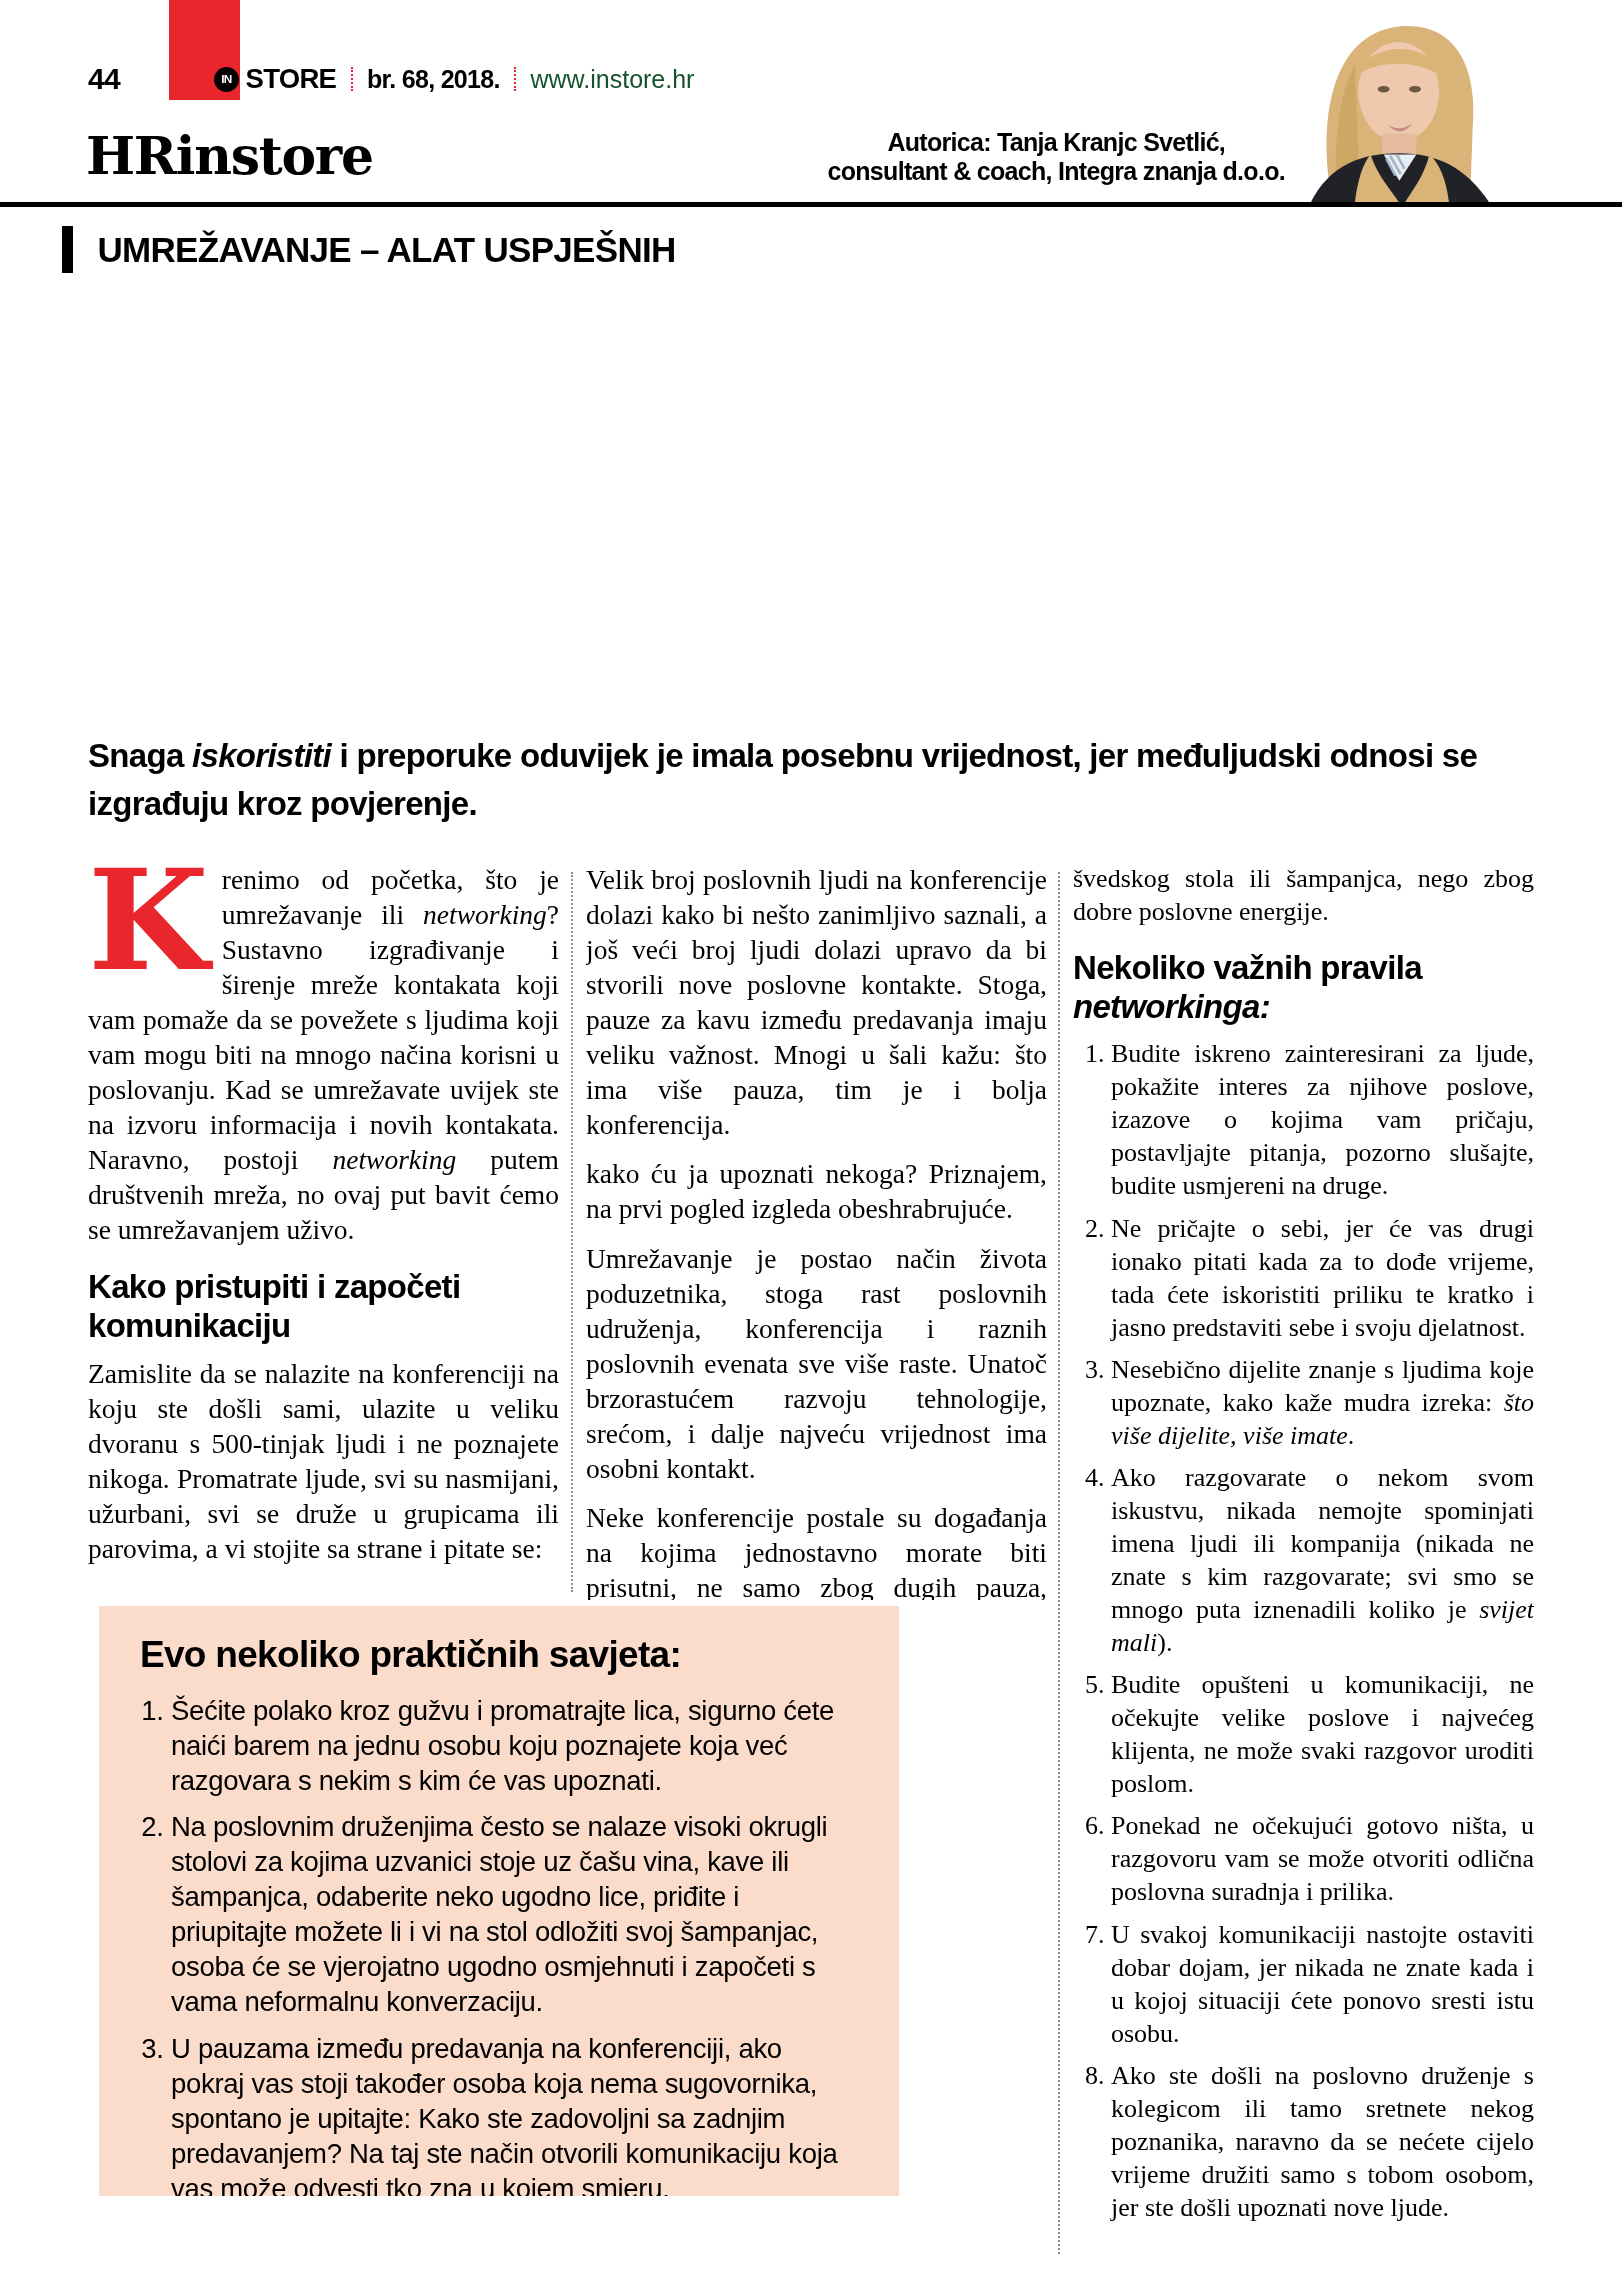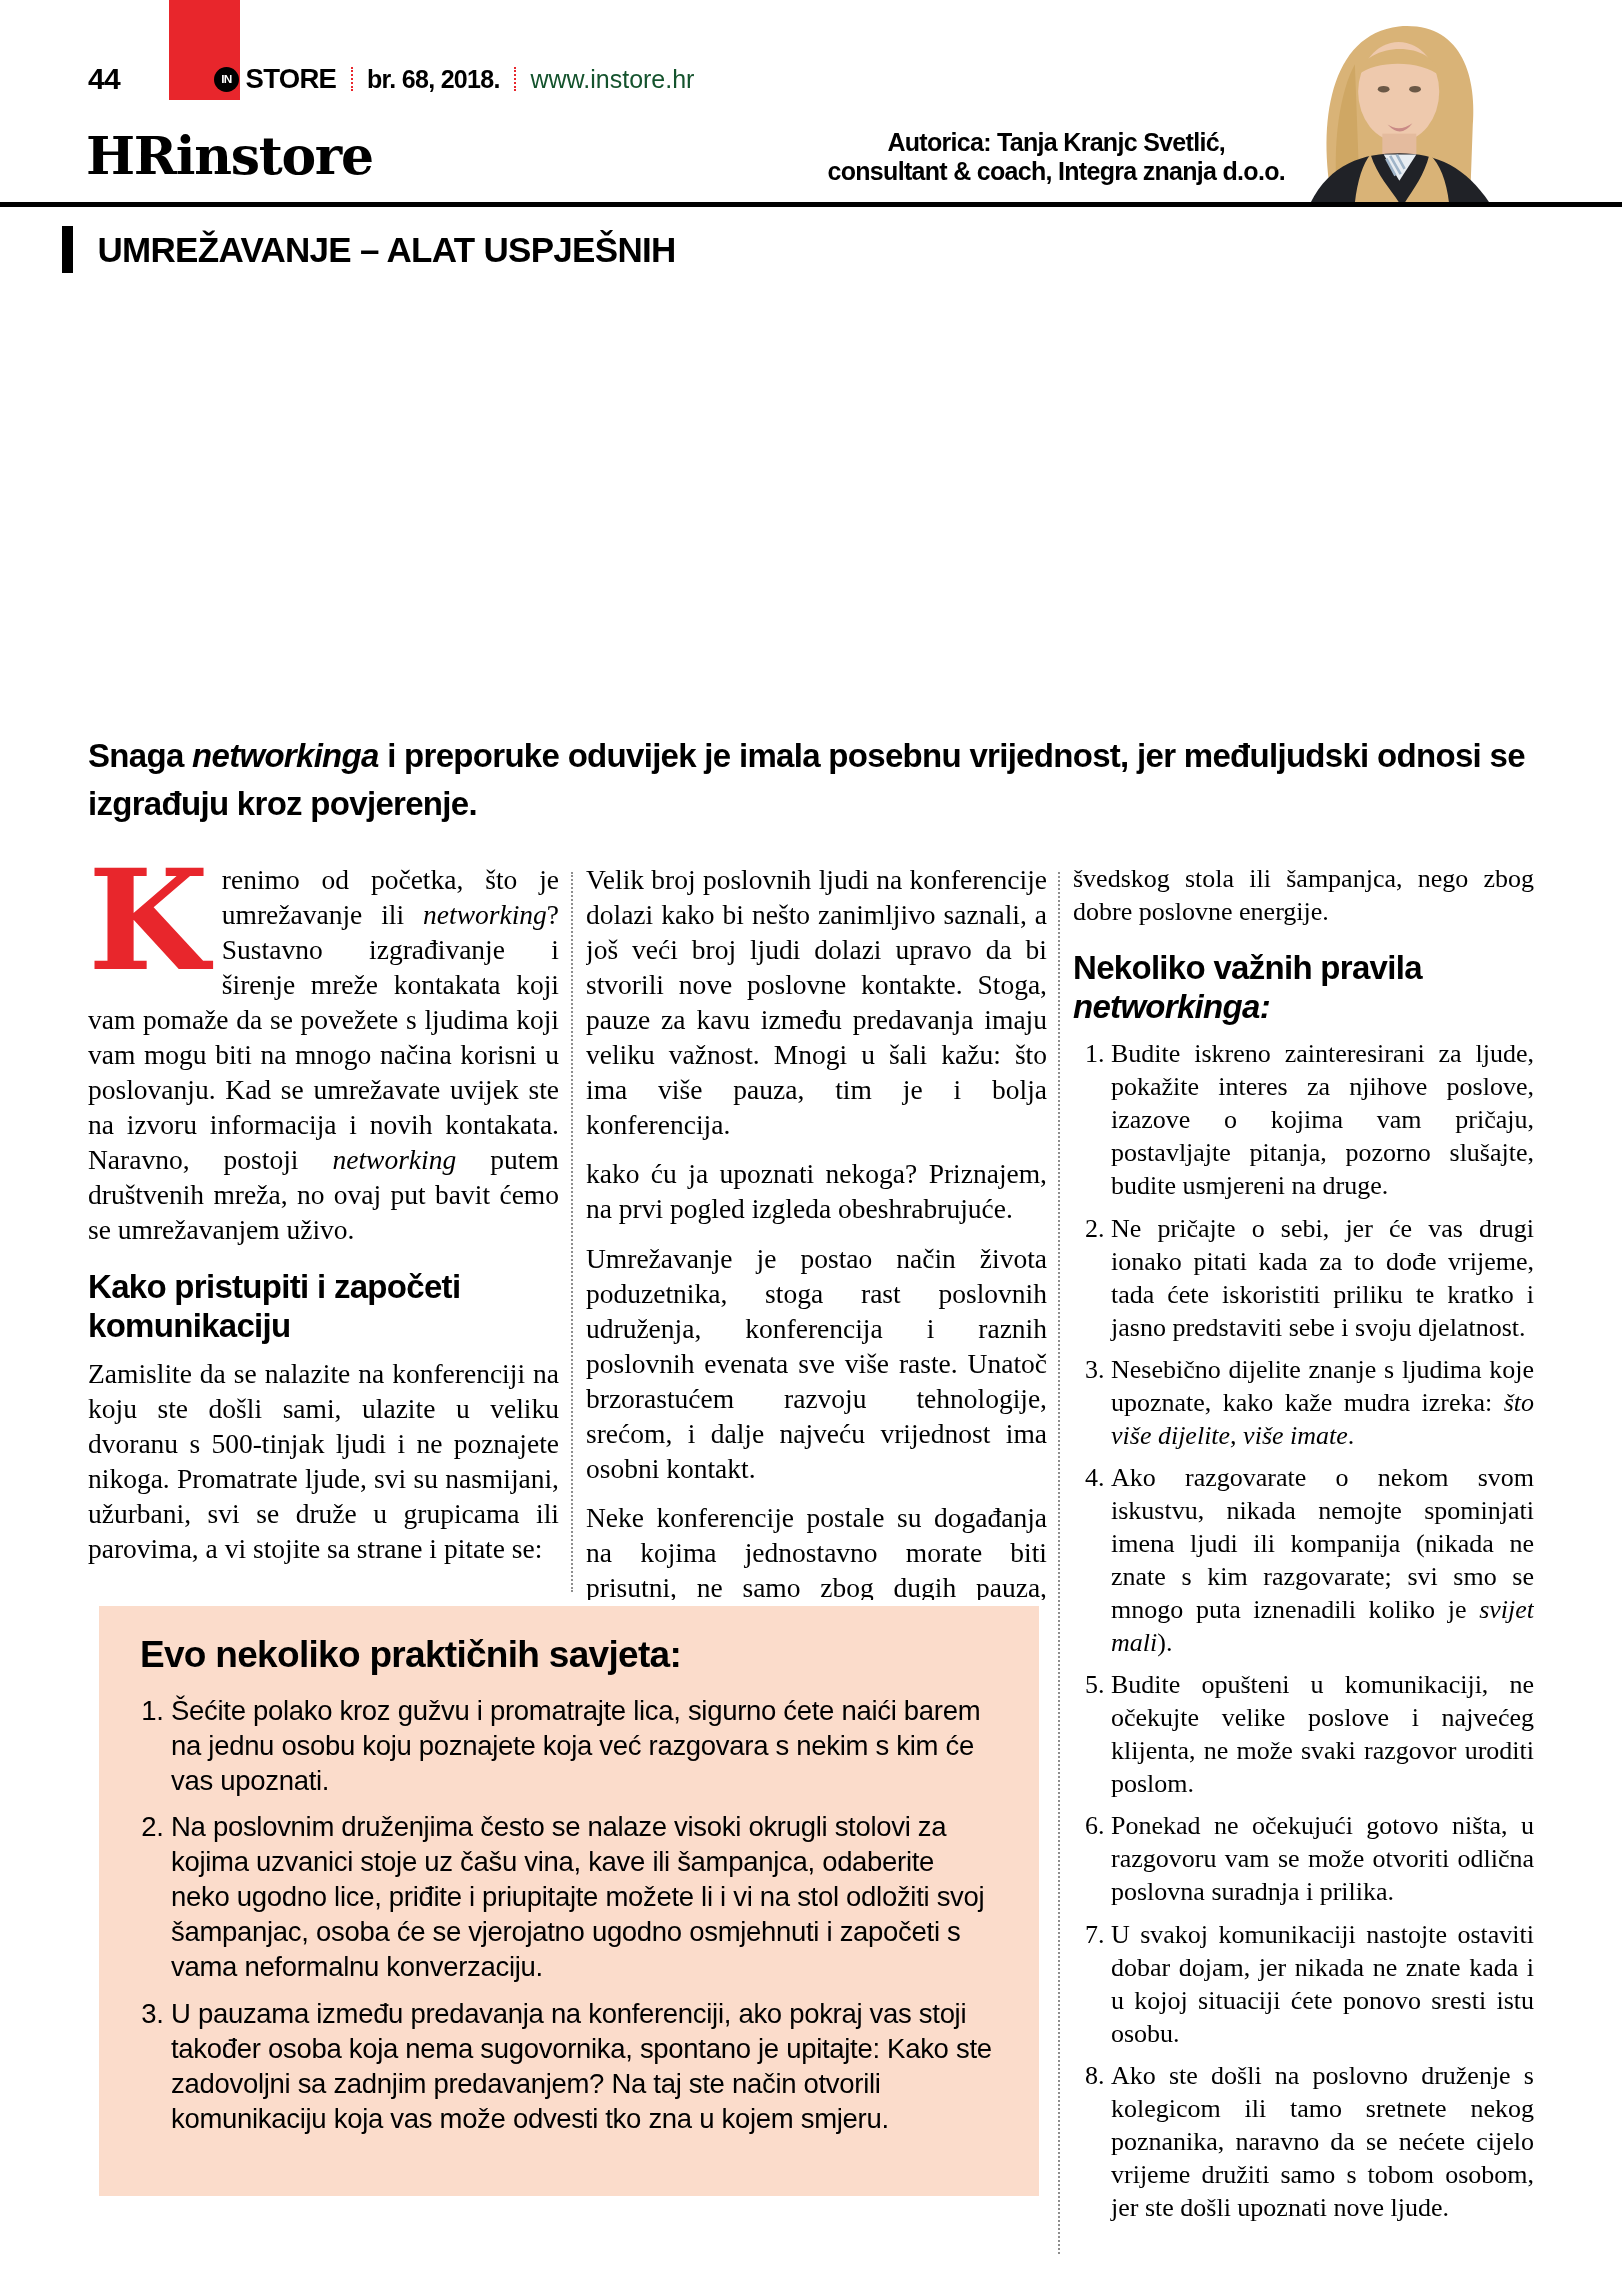--- a/index.html
+++ b/index.html
@@ -41,21 +41,21 @@
   .col h3{font-family:"Liberation Sans",sans-serif;font-size:33px;line-height:39px;
           letter-spacing:-0.7px;margin:19.6px 0 11.8px 0;text-align:left;}
   .drop{float:left;font-family:"DejaVu Serif",serif;font-weight:bold;font-size:139px;line-height:103px;
         color:#e8262c;margin:6.5px 13px 0 0;}
   .col ol{margin:3.9px 0 0 0;padding:0 0 0 38px;}
   .col ol li{margin:0 0 9.2px 0;}
   .vrule{position:absolute;width:0;border-left:2.6px dotted #8d8d8d;}
   #vrule1{left:571px;top:872px;height:720px;}
   #vrule2{left:1058px;top:872px;height:1382px;}
   
-  .tips{position:absolute;left:99px;top:1606px;width:940px;height:590px;background:#fbdccb;
+  .tips{position:absolute;left:99px;top:1606px;width:800px;height:590px;background:#fbdccb;
         box-sizing:border-box;padding:27.5px 41px 19.6px 41px;overflow:hidden;
         font-family:"Liberation Sans",sans-serif;font-size:27.5px;line-height:35px;letter-spacing:-0.3px;}
   .tips h2{font-size:37px;line-height:42px;font-weight:bold;margin:0 0 17px 0;letter-spacing:-0.7px;}
   .tips ol{margin:0;padding:0 0 0 31px;}
   .tips ol li{margin:0 0 11.8px 0;}
   i{font-style:italic;}
 </style>
 </head>
 <body>
 
@@ -99,21 +99,21 @@
   </svg>
 
   <div class="top-rule"></div>
 
   <div class="kicker">
     <span class="kicker-bar"></span>
     <span class="kicker-text">UMREŽAVANJE – ALAT USPJEŠNIH</span>
   </div>
 
 
-  <div class="lead"><span>Snaga </span><i>networkinga</i><span> i preporuke oduvijek je imala posebnu vrijednost, jer međuljudski odnosi se izgrađuju kroz povjerenje.</span></div>
+  <div class="lead"><span>Snaga </span><i>iskoristiti</i><span> i preporuke oduvijek je imala posebnu vrijednost, jer međuljudski odnosi se izgrađuju kroz povjerenje.</span></div>
 
   <div class="col" id="col1">
       <p><span class="drop">K</span><span>renimo od početka, što je umrežavanje ili </span><i>networking</i><span>? Sustavno izgrađivanje i širenje mreže kontakata koji vam pomaže da se povežete s ljudima koji vam mogu biti na mnogo načina korisni u poslovanju. Kad se umrežavate uvijek ste na izvoru informacija i novih kontakata. Naravno, postoji </span><i>networking</i><span> putem društvenih mreža, no ovaj put bavit ćemo se umrežavanjem uživo.</span></p>
       <h3><span>Kako pristupiti i započeti komunikaciju</span></h3>
       <p><span>Zamislite da se nalazite na konferenciji na koju ste došli sami, ulazite u veliku dvoranu s 500-tinjak ljudi i ne poznajete nikoga. Promatrate ljude, svi su nasmijani, užurbani, svi se druže u grupicama ili parovima, a vi stojite sa strane i pitate se:</span></p>
     </div>
   <div class="col" id="col2">
       <p><span>Velik broj poslovnih ljudi na konferencije dolazi kako bi nešto zanimljivo saznali, a još veći broj ljudi dolazi upravo da bi stvorili nove poslovne kontakte. Stoga, pauze za kavu između predavanja imaju veliku važnost. Mnogi u šali kažu: što ima više pauza, tim je i bolja konferencija.</span></p>
       <p><span>kako ću ja upoznati nekoga? Priznajem, na prvi pogled izgleda obeshrabrujuće.</span></p>
       <p><span>Umrežavanje je postao način života poduzetnika, stoga rast poslovnih udruženja, konferencija i raznih poslovnih evenata sve više raste. Unatoč brzorastućem razvoju tehnologije, srećom, i dalje najveću vrijednost ima osobni kontakt.</span></p>

